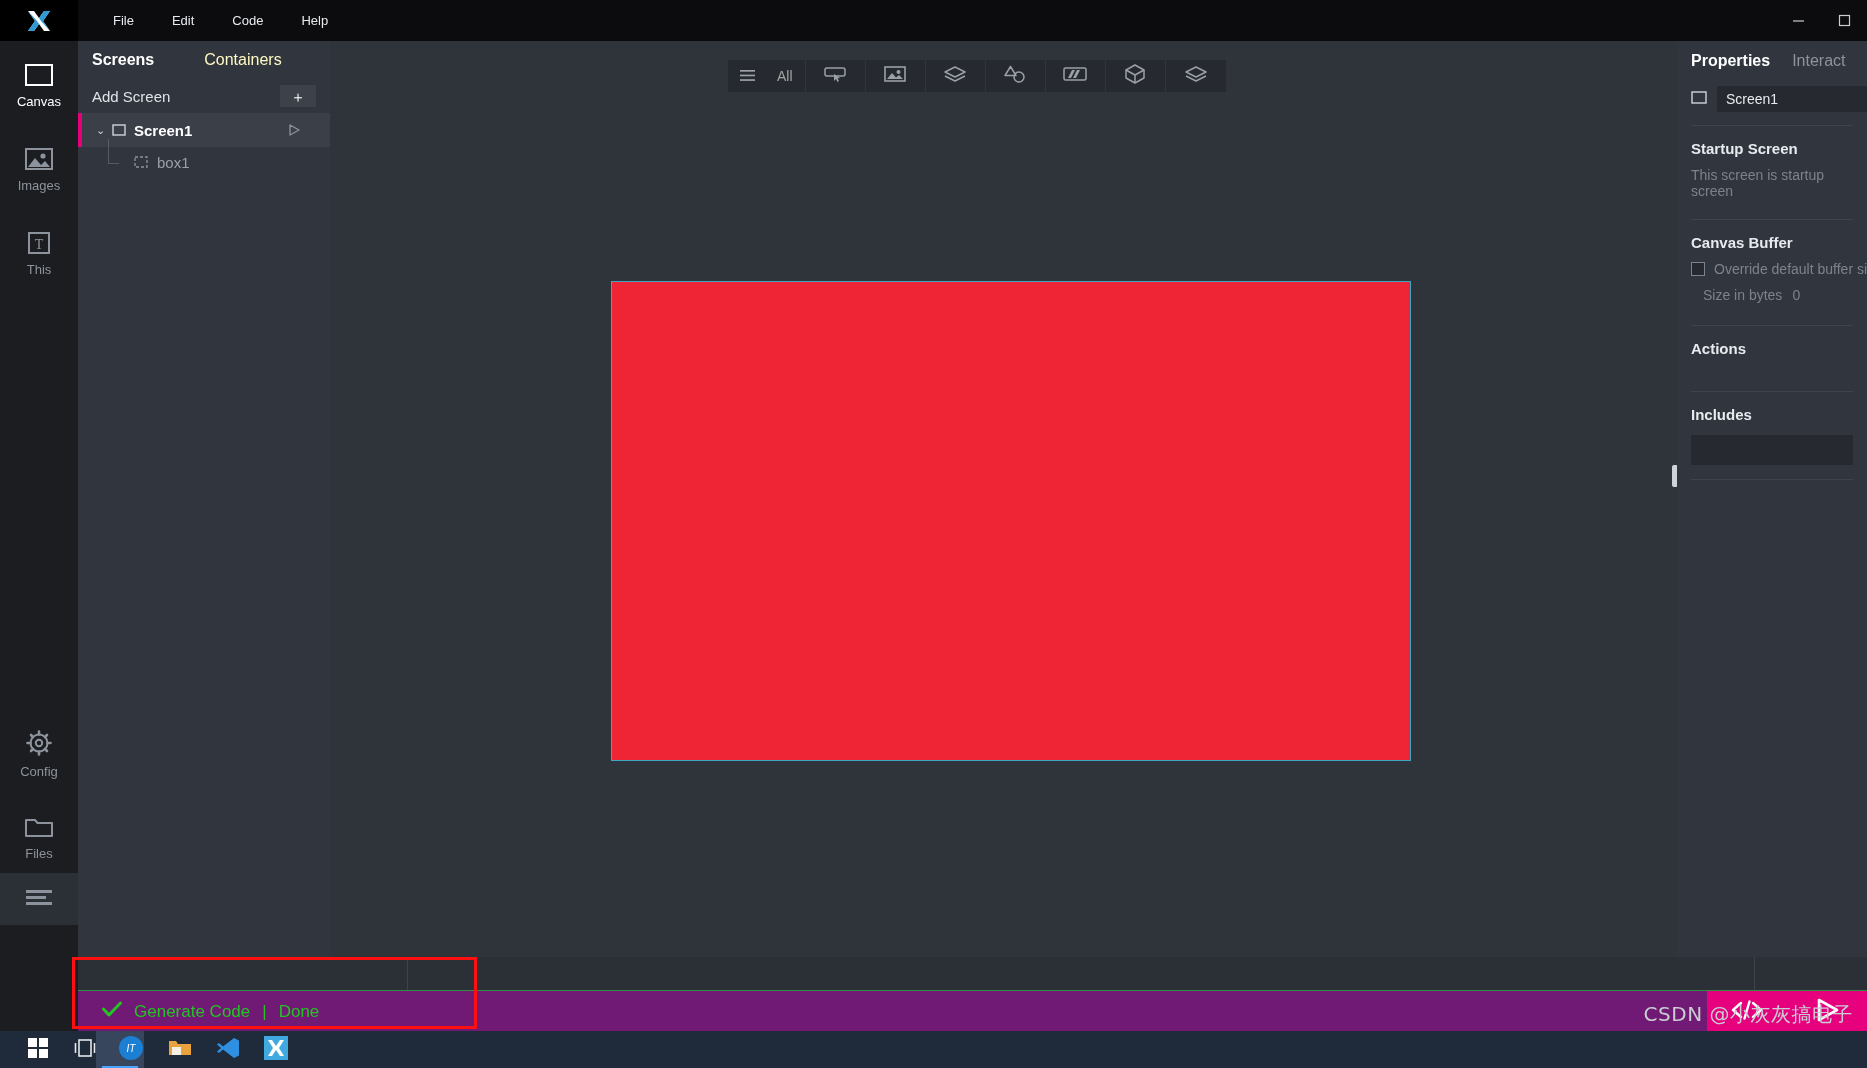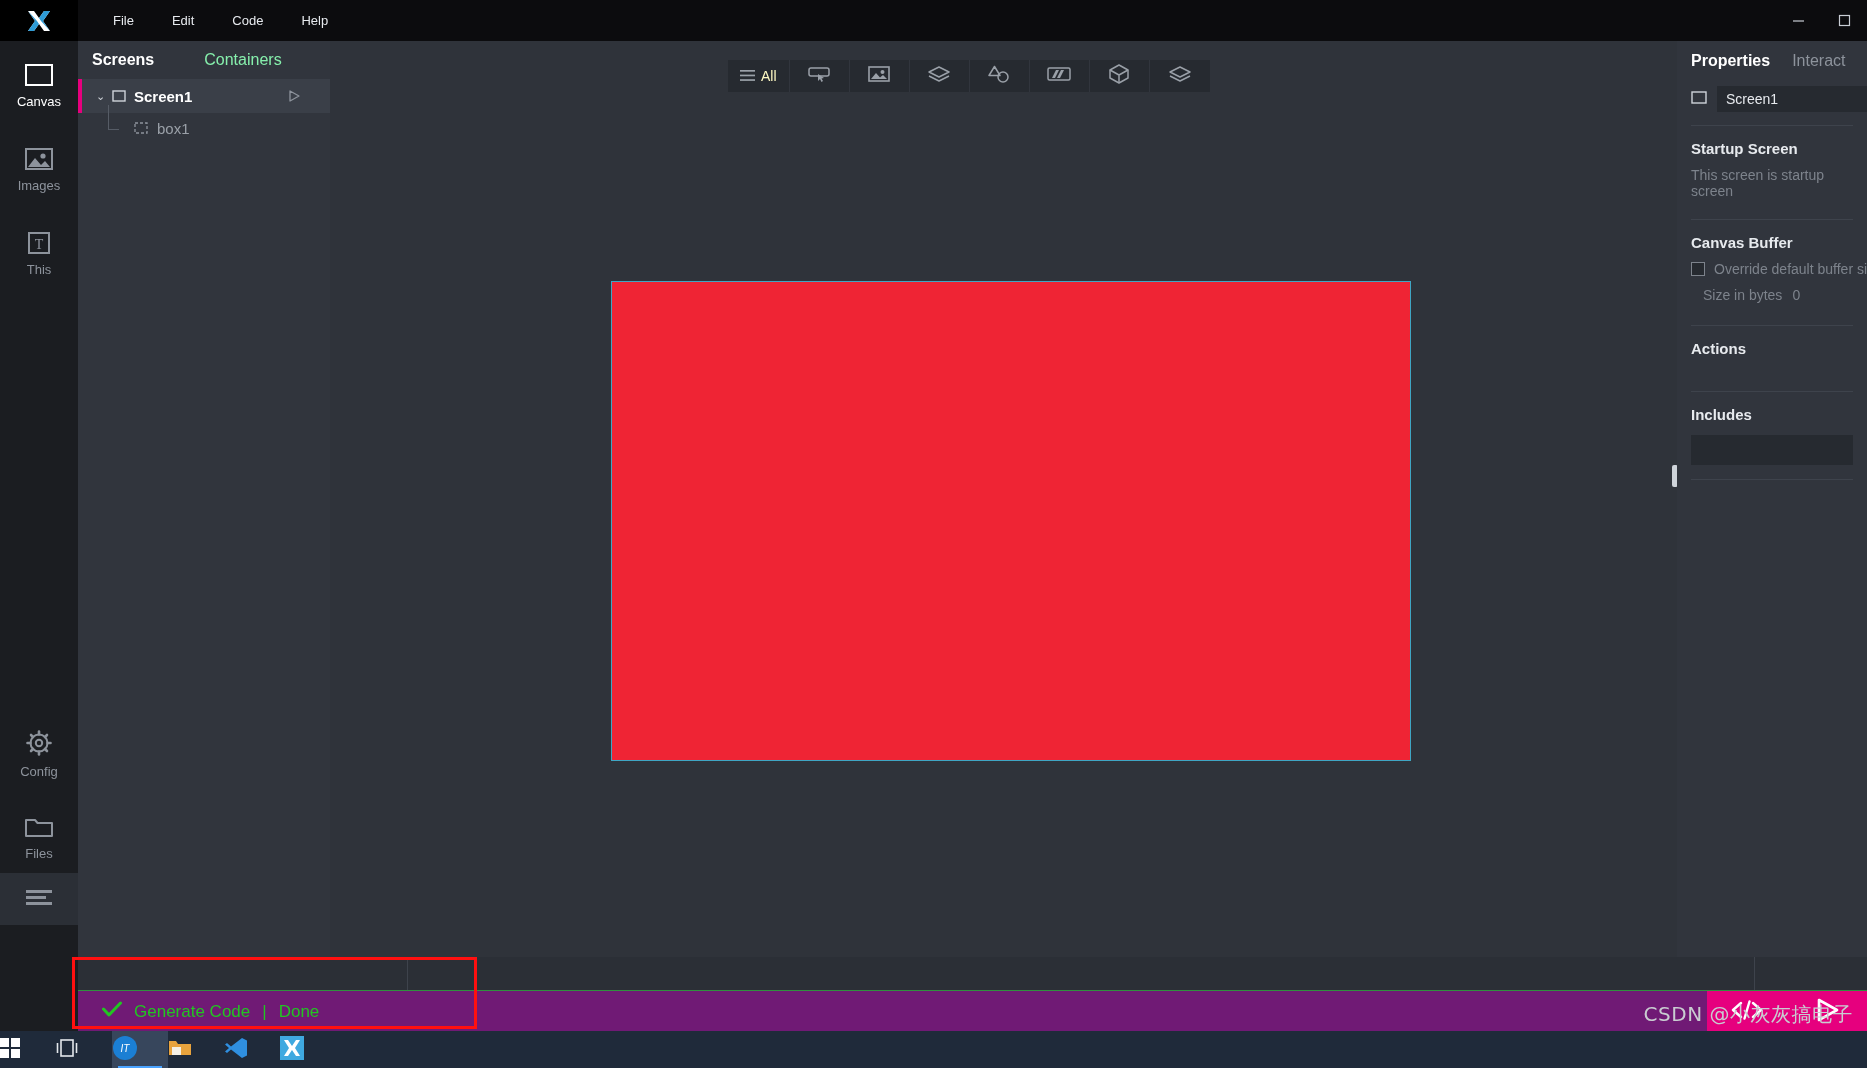--- a/index.html
+++ b/index.html
@@ -60,21 +60,21 @@
   }
 
   
   .tree-panel {
     position: absolute; left: 78px; top: 41px; width: 252px; height: 949px;
     background: #31353d;
   }
   .tree-tabs {
     display: flex; align-items: center; height: 38px; padding: 0 14px; gap: 50px;
   }
-  .tree-tab { font-size: 16px; color: #86efac; cursor: default; }
+  .tree-tab { font-size: 16px; color: #fef9c3; cursor: default; }
   .tree-tab.active { color: #ffffff; font-weight: bold; }
   .add-screen-row {
     display: flex; align-items: center; justify-content: space-between;
     height: 34px; padding: 0 14px;
   }
   .add-screen-label { color: #dfe3e8; font-size: 15px; }
   .add-btn {
     width: 36px; height: 22px; background: #3c414a; color: #fff;
     display: flex; align-items: center; justify-content: center;
     font-size: 15px; line-height: 1; cursor: pointer;
@@ -106,22 +106,22 @@
   .canvas-area {
     position: absolute; left: 330px; top: 41px; width: 1347px; height: 949px;
     background: #2f333a;
   }
   .widget-toolbar {
     position: absolute; left: 398px; top: 19px;
     display: flex; height: 32px; background: #262a30;
   }
   .tb-btn {
     min-width: 60px; height: 32px; padding: 0 12px;
-    display: flex; align-items: center; justify-content: center; gap: 6px;
-    color: #fef9c3; border-right: 1px solid #31353d; cursor: pointer;
+    display: flex; align-items: center; justify-content: center; gap: 22px;
+    color: #a3a3a3; border-right: 1px solid #31353d; cursor: pointer;
   }
   .tb-btn:last-child { border-right: none; }
   .tb-btn .tb-label { font-size: 14px; }
 
   .device-frame {
     position: absolute; left: 281px; top: 240px; width: 800px; height: 480px;
     border: 1px solid #3fa6c4; background: #ef2434;
   }
   .canvas-handle {
     position: absolute; right: -1px; top: 424px; width: 6px; height: 22px;
@@ -216,21 +216,21 @@
     position: absolute; top: 0; height: 33px; border-right: 1px solid #3e434c;
   }
 
   
   .taskbar {
     position: absolute; left: 0; bottom: 0; width: 1867px; height: 37px;
     background: #1f2a3a;
     display: flex; align-items: center;
   }
   .task-item {
-    width: 56px; height: 37px; display: flex; align-items: center; justify-content: flex-start;
+    width: 48px; height: 37px; display: flex; align-items: center; justify-content: flex-end;
     cursor: pointer; position: relative; font-style: italic;
   }
   .task-item.active { background: #37465c; }
   .task-item.active::after {
     content: ""; position: absolute; bottom: 0; left: 6px; right: 6px; height: 2px;
     background: #4aa3ff;
   }
   .watermark {
     position: absolute; right: 14px; bottom: 40px;
     color: #c9ccd1; font-size: 20px; letter-spacing: 0.5px;
@@ -346,20 +346,24 @@
       </span>
     </div>
   </div>
 
   <div class="tree-panel">
     <div class="tree-tabs">
       <div class="tree-tab active">Screens</div>
       <div class="tree-tab">Containers</div>
     </div>
 
+    <div class="add-screen-row">
+      <div class="add-screen-label">Add Screen</div>
+      <div class="add-btn">＋</div>
+    </div>
 
     <div class="tree-node selected">
       <span class="chev">⌄</span>
       <span class="node-ico">
         <svg width="14" height="12" viewBox="0 0 14 12">
             <rect x="1" y="1" width="12" height="10" fill="none" stroke="#cfd4da" stroke-width="1.4"></rect>
           </svg>
       </span>
       <span class="node-name">Screen1</span>
       <span class="play">

